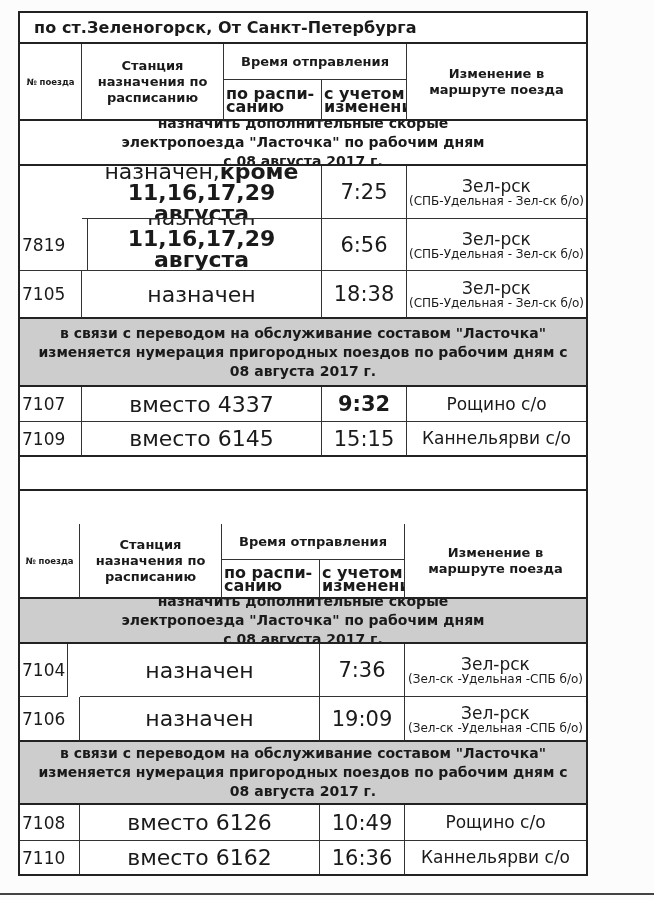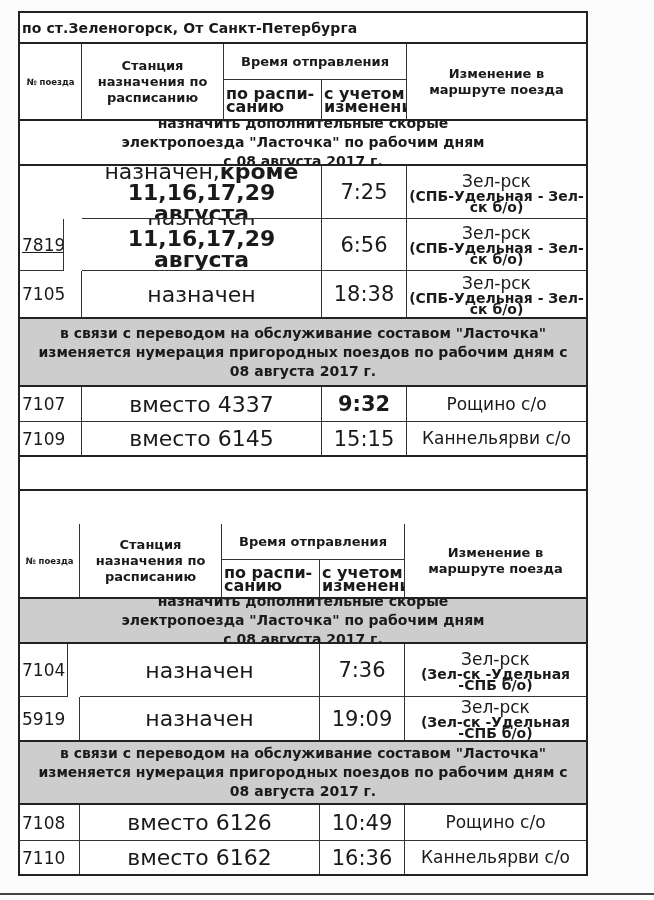--- a/index.html
+++ b/index.html
@@ -2,32 +2,32 @@
 <html><head>
 <meta charset="utf-8">
 <style>
   html, body { margin:0; padding:0; }
   body { width:654px; height:900px; background:#fcfcfc; position:relative; overflow:hidden; font-family:"DejaVu Sans", sans-serif; color:#1a1a1a; }
   .tbl { position:absolute; left:18px; width:570px; border:2px solid #222; box-sizing:border-box; background:#fff; }
   .cell { position:absolute; box-sizing:border-box; display:flex; align-items:center; justify-content:center; text-align:center; overflow:hidden; }
   .b-r { border-right:1px solid #333; }
   .b-b { border-bottom:1px solid #333; }
   .b-bt { border-bottom:2px solid #222; }
-  .title { justify-content:flex-start; padding-left:2px; font-weight:bold; font-size:14px; letter-spacing:0.1px; }
+  .title { justify-content:flex-start; padding-left:14px; font-weight:bold; font-size:16px; letter-spacing:0.1px; }
   .hdr-small { font-weight:bold; font-size:8.5px; }
   .hdr { font-weight:bold; font-size:13px; line-height:16px; }
   .hdr-sub { font-weight:bold; font-size:16px; line-height:13px; justify-content:flex-start; text-align:left; padding-left:2px; }
   .banner { font-weight:bold; font-size:14px; line-height:19px; }
   .gray { background:#cdcdcd; }
   .num { justify-content:flex-start; padding-left:2px; font-size:17px; }
   .station { font-size:22px; line-height:21px; }
   .station b { font-weight:bold; }
   .time { font-size:21px; }
   .route { flex-direction:column; font-size:17px; line-height:19px; }
-  .route .sub { font-size:14px; font-weight:bold; line-height:11px; }
+  .route .sub { font-size:12px; font-weight:normal; line-height:11px; }
   .edge { position:absolute; left:0; width:654px; top:893px; height:2px; background:#444; }
 </style>
 </head>
 <body>
 
 <div class="tbl" style="top:11px; height:480px;">
 
   <div class="cell title b-bt" style="left:0; top:0; width:566px; height:31px;">по  ст.Зеленогорск, От Санкт-Петербурга</div>
 
   <div class="cell hdr-small b-r b-bt" style="left:0; top:31px; width:62px; height:77px;">№ поезда</div>
@@ -41,21 +41,21 @@
 
   <div class="cell station b-r b-b" style="left:62px; top:153px; width:240px; height:53px; flex-direction:column;">
     <div><span>назначен,</span><b>кроме 11,16,17,29 августа</b></div>
   </div>
   <div class="cell time b-r b-b" style="left:302px; top:153px; width:85px; height:53px;">7:25</div>
   <div class="cell route b-b" style="left:387px; top:153px; width:179px; height:53px;">
     <span>Зел-рск</span>
     <span class="sub">(СПБ-Удельная - Зел-ск б/о)</span>
   </div>
 
-  <div class="cell num b-r b-b" style="left:0; top:206px; width:44px; height:52px;text-decoration:underline;">7819</div>
+  <div class="cell num b-r b-b" style="left:0; top:206px; width:68px; height:52px;">7819</div>
   <div class="cell station b-r b-b" style="left:62px; top:206px; width:240px; height:52px; padding:0 10px;align-items:flex-end;">
     <div><span>назначен </span><b>11,16,17,29 августа</b></div>
   </div>
   <div class="cell time b-r b-b" style="left:302px; top:206px; width:85px; height:52px;">6:56</div>
   <div class="cell route b-b" style="left:387px; top:206px; width:179px; height:52px;">
     <span>Зел-рск</span>
     <span class="sub">(СПБ-Удельная - Зел-ск б/о)</span>
   </div>
 
   <div class="cell num b-r b-bt" style="left:0; top:258px; width:62px; height:48px;">7105</div>
@@ -94,21 +94,21 @@
   <div class="cell banner gray b-bt" style="left:0; top:108px; width:566px; height:45px; padding:0 100px;">назначить дополнительные скорые электропоезда "Ласточка" по рабочим дням с 08 августа 2017 г.</div>
 
   <div class="cell num b-r b-b" style="left:0; top:153px; width:48px; height:53px;">7104</div>
   <div class="cell station b-r b-b" style="left:60px; top:153px; width:240px; height:53px;">назначен</div>
   <div class="cell time b-r b-b" style="left:300px; top:153px; width:85px; height:53px;">7:36</div>
   <div class="cell route b-b" style="left:385px; top:153px; width:181px; height:53px;">
     <span>Зел-рск</span>
     <span class="sub">(Зел-ск -Удельная -СПБ б/о)</span>
   </div>
 
-  <div class="cell num b-r b-bt" style="left:0; top:206px; width:60px; height:45px;">5919</div>
+  <div class="cell num b-r b-bt" style="left:0; top:206px; width:60px; height:45px;">7106</div>
   <div class="cell station b-r b-bt" style="left:60px; top:206px; width:240px; height:45px;">назначен</div>
   <div class="cell time b-r b-bt" style="left:300px; top:206px; width:85px; height:45px;">19:09</div>
   <div class="cell route b-bt" style="left:385px; top:206px; width:181px; height:45px;">
     <span>Зел-рск</span>
     <span class="sub">(Зел-ск -Удельная -СПБ б/о)</span>
   </div>
 
   <div class="cell banner gray b-bt" style="left:0; top:251px; width:566px; height:63px; padding:0 8px;">в связи с переводом на обслуживание составом "Ласточка" изменяется нумерация пригородных поездов по рабочим дням с 08 августа 2017 г.</div>
 
   <div class="cell num b-r b-b" style="left:0; top:314px; width:60px; height:36px;">7108</div>

